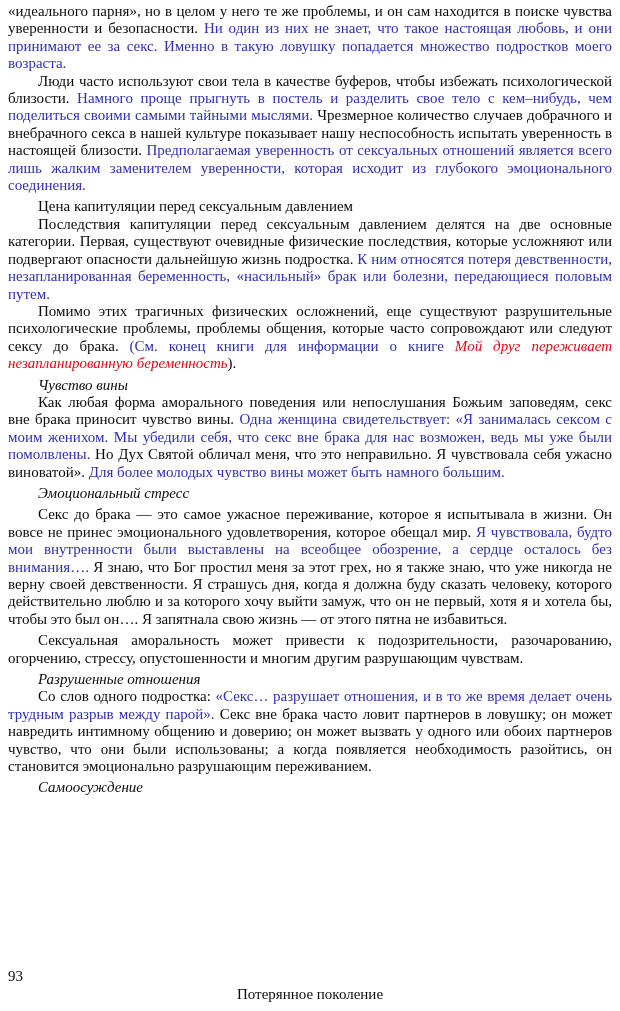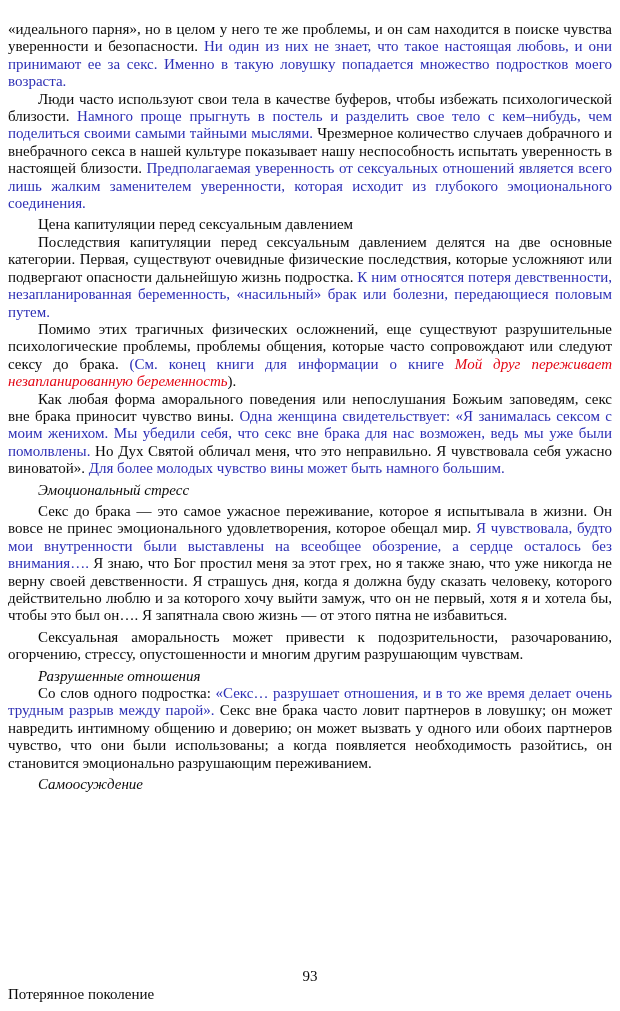--- a/index.html
+++ b/index.html
@@ -1,20 +1,20 @@
 <!DOCTYPE html>
 <html><head>
 <meta charset="utf-8">
 <style>
   html, body { margin: 0; padding: 0; background: #ffffff; }
   .page {
     width: 620px;
     height: 1011px;
     box-sizing: border-box;
-    padding: 21px 8px 8px 8px;
+    padding: 3px 8px 8px 8px;
     background: #ffffff;
     font-family: "Liberation Serif", "DejaVu Serif", serif;
     font-size: 15px;
     line-height: 17.4px;
     color: #0a0a0a;
     display: flex;
     flex-direction: column;
     overflow: hidden;
   }
   .content p {
@@ -23,33 +23,34 @@
   }
   .content p.indent { text-indent: 30px; }
   .content p.space { margin-top: 4px; }
   .content p.italic { font-style: italic; }
   .run-blue { color: #2d2fb5; }
   .run-red { color: #e30613; font-style: italic; }
   .footer {
     margin-top: auto;
     text-align: center;
   }
-  .pagenum { text-align: center; }
-  .booktitle { text-align: left; }
+  .pagenum { text-align: left; }
+  .booktitle { text-align: center; }
 </style>
 </head>
 <body>
 
 <div class="page">
   <div class="content" id="content">
       <p class=""><span>«идеального парня», но в целом у него те же проблемы, и он сам находится в поиске чувства уверенности и безопасности. </span><span class="run-blue">Ни один из них не знает, что такое настоящая любовь, и они принимают ее за секс. Именно в такую ловушку попадается множество подростков моего возраста.</span></p>
       <p class="indent"><span>Люди часто используют свои тела в качестве буферов, чтобы избежать психологической близости. </span><span class="run-blue">Намного проще прыгнуть в постель и разделить свое тело с кем–нибудь, чем поделиться своими самыми тайными мыслями. </span><span>Чрезмерное количество случаев добрачного и внебрачного секса в нашей культуре показывает нашу неспособность испытать уверенность в настоящей близости. </span><span class="run-blue">Предполагаемая уверенность от сексуальных отношений является всего лишь жалким заменителем уверенности, которая исходит из глубокого эмоционального соединения.</span></p>
       <p class="indent space"><span>Цена капитуляции перед сексуальным давлением</span></p>
       <p class="indent"><span>Последствия капитуляции перед сексуальным давлением делятся на две основные категории. Первая, существуют очевидные физические последствия, которые усложняют или подвергают опасности дальнейшую жизнь подростка. </span><span class="run-blue">К ним относятся потеря девственности, незапланированная беременность, «насильный» брак или болезни, передающиеся половым путем.</span></p>
       <p class="indent"><span>Помимо этих трагичных физических осложнений, еще существуют разрушительные психологические проблемы, проблемы общения, которые часто сопровождают или следуют сексу до брака. </span><span class="run-blue">(См. конец книги для информации о книге </span><span class="run-red">Мой друг переживает незапланированную беременность</span><span>).</span></p>
+      <p class="indent space italic"><span>Чувство вины</span></p>
       <p class="indent"><span>Как любая форма аморального поведения или непослушания Божьим заповедям, секс вне брака приносит чувство вины. </span><span class="run-blue">Одна женщина свидетельствует: «Я занималась сексом с моим женихом. Мы убедили себя, что секс вне брака для нас возможен, ведь мы уже были помолвлены. </span><span>Но Дух Святой обличал меня, что это неправильно. Я чувствовала себя ужасно виноватой». </span><span class="run-blue">Для более молодых чувство вины может быть намного большим.</span></p>
       <p class="indent space italic"><span>Эмоциональный стресс</span></p>
       <p class="indent space"><span>Секс до брака — это самое ужасное переживание, которое я испытывала в жизни. Он вовсе не принес эмоционального удовлетворения, которое обещал мир. </span><span class="run-blue">Я чувствовала, будто мои внутренности были выставлены на всеобщее обозрение, а сердце осталось без внимания…. </span><span>Я знаю, что Бог простил меня за этот грех, но я также знаю, что уже никогда не верну своей девственности. Я страшусь дня, когда я должна буду сказать человеку, которого действительно люблю и за которого хочу выйти замуж, что он не первый, хотя я и хотела бы, чтобы это был он…. Я запятнала свою жизнь — от этого пятна не избавиться.</span></p>
       <p class="indent space"><span>Сексуальная аморальность может привести к подозрительности, разочарованию, огорчению, стрессу, опустошенности и многим другим разрушающим чувствам.</span></p>
       <p class="indent space italic"><span>Разрушенные отношения</span></p>
       <p class="indent"><span>Со слов одного подростка: </span><span class="run-blue">«Секс… разрушает отношения, и в то же время делает очень трудным разрыв между парой». </span><span>Секс вне брака часто ловит партнеров в ловушку; он может навредить интимному общению и доверию; он может вызвать у одного или обоих партнеров чувство, что они были использованы; а когда появляется необходимость разойтись, он становится эмоционально разрушающим переживанием.</span></p>
       <p class="indent space italic"><span>Самоосуждение</span></p>
     </div>
   <div class="footer">
     <div class="pagenum">93</div>

